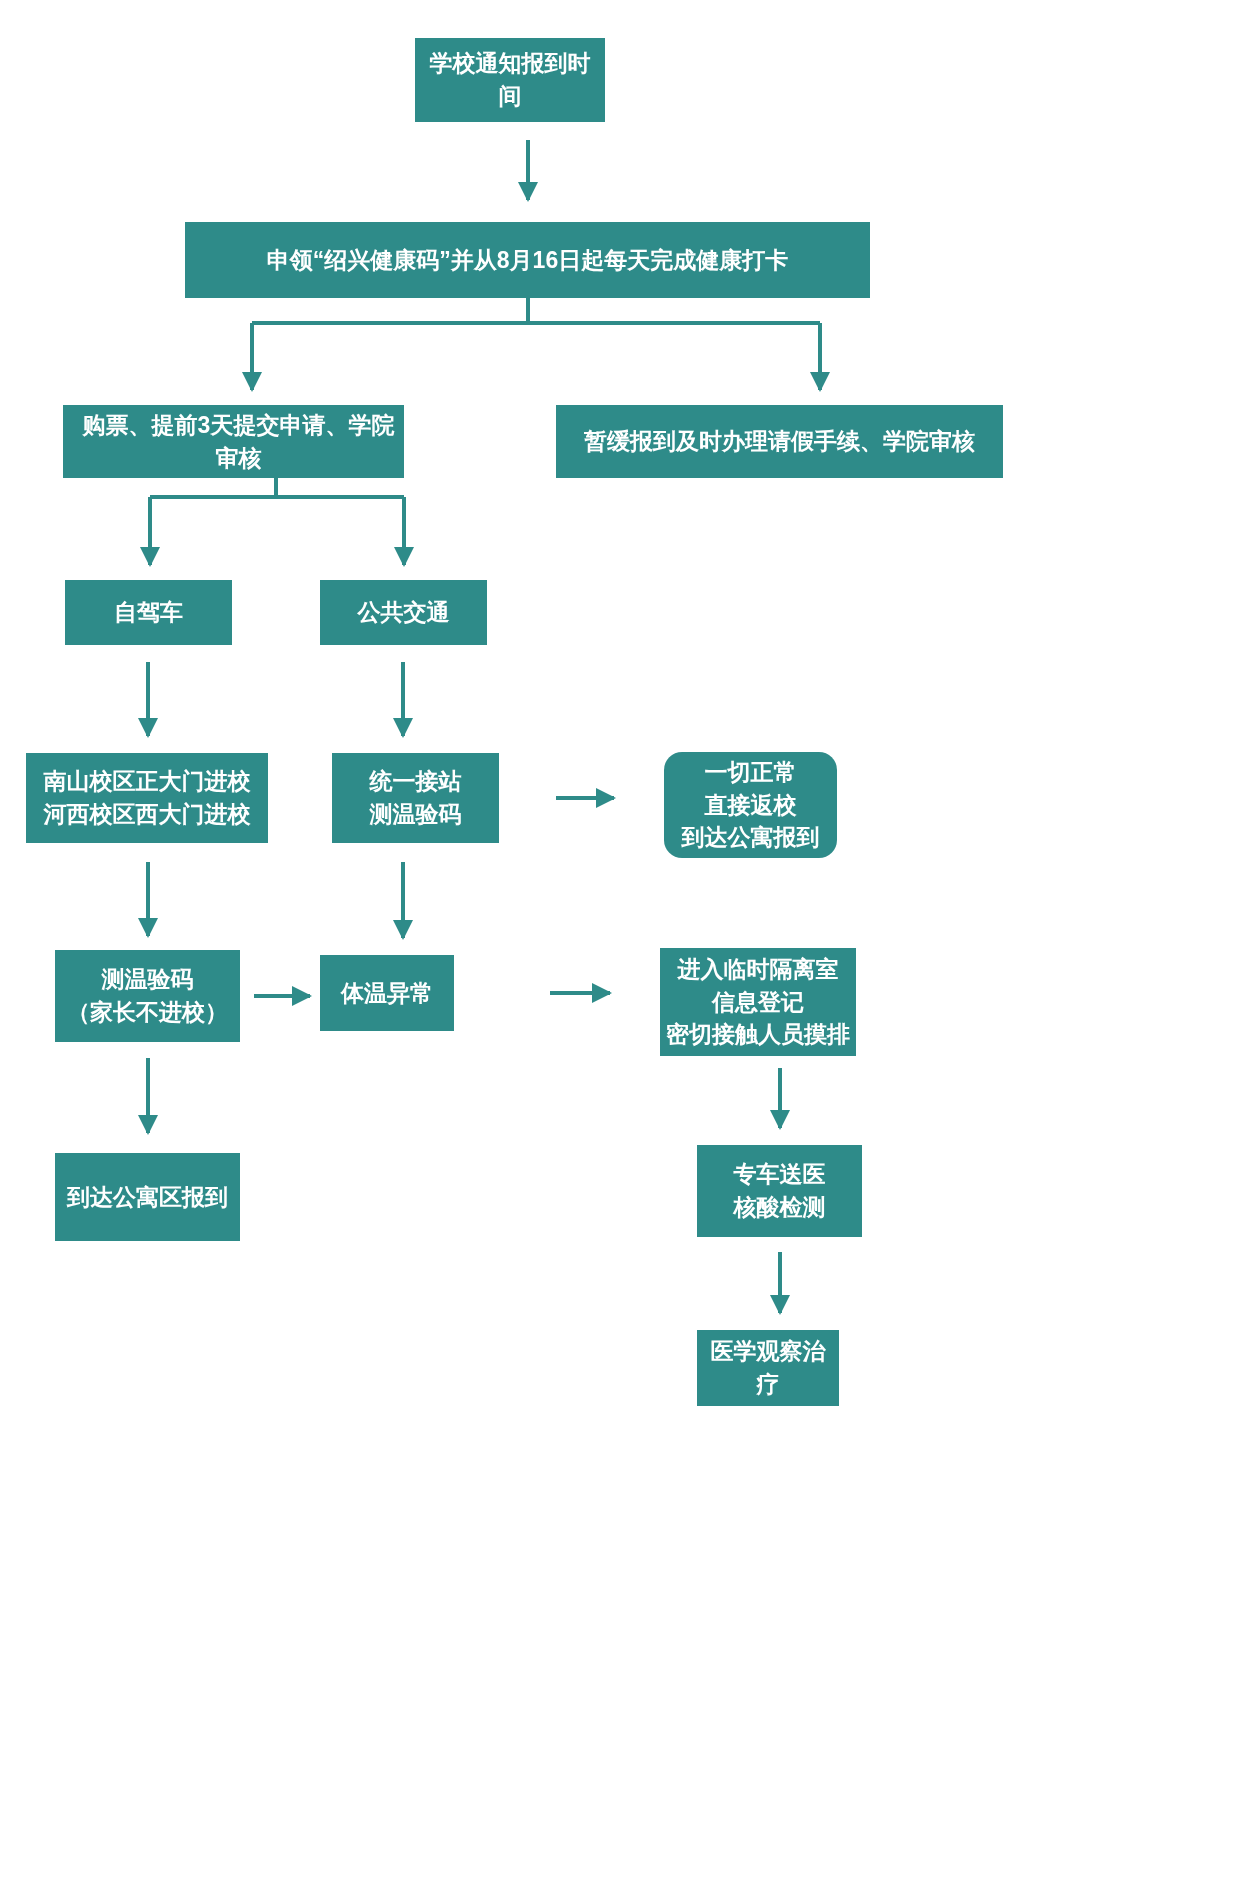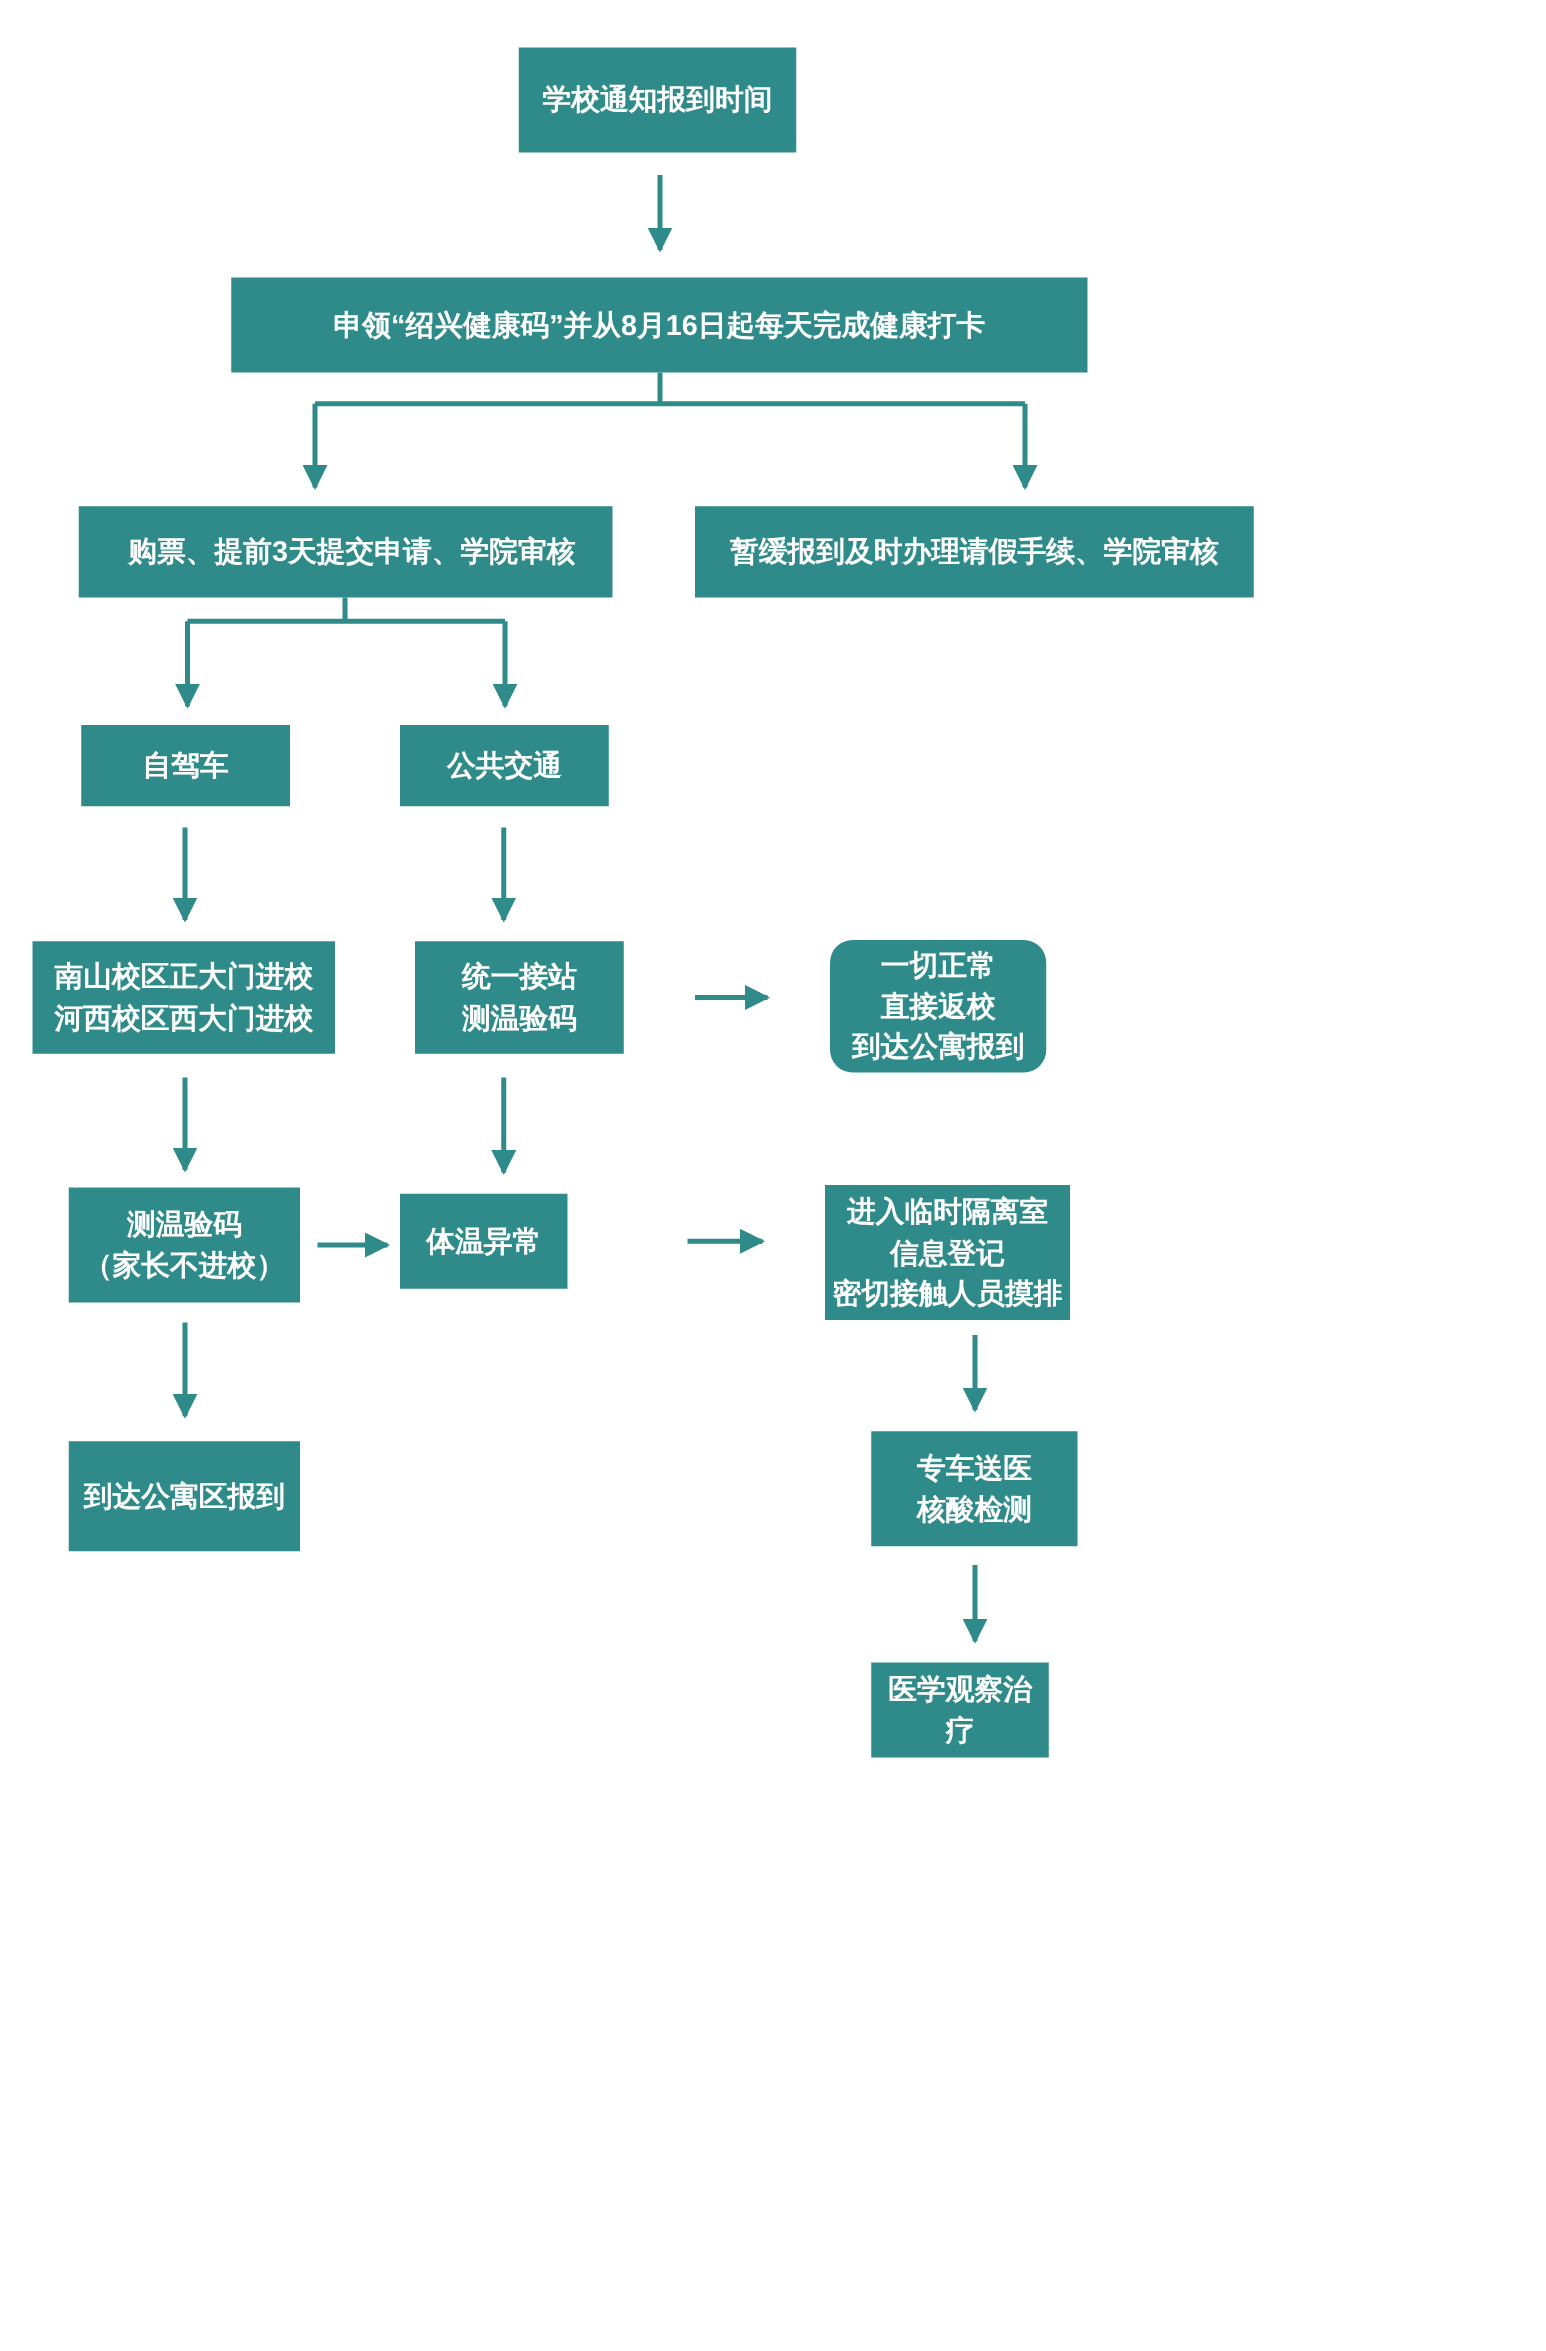--- a/index.html
+++ b/index.html
@@ -82,25 +82,25 @@
 
     <path class="connector" d="M550,993 L610,993" marker-end="url(#arrowhead)"></path>
 
     <path class="connector" d="M148,1058 L148,1133" marker-end="url(#arrowhead)"></path>
 
     <path class="connector" d="M780,1068 L780,1128" marker-end="url(#arrowhead)"></path>
 
     <path class="connector" d="M780,1252 L780,1313" marker-end="url(#arrowhead)"></path>
   </svg>
 
-  <div class="node" style="left:415px; top:38px; width:222px; height:84px;font-family:Liberation Serif, serif;">学校通知报到时间</div>
+  <div class="node" style="left:415px; top:38px; width:190px; height:84px;">学校通知报到时间</div>
 
   <div class="node" style="left:185px; top:222px; width:685px; height:76px;">申领“绍兴健康码”并从8月16日起每天完成健康打卡</div>
 
-  <div class="node" style="left:63px; top:405px; width:427px; height:73px;padding-left:16px;">购票、提前3天提交申请、学院审核</div>
+  <div class="node" style="left:63px; top:405px; width:341px; height:73px;padding-left:16px;">购票、提前3天提交申请、学院审核</div>
 
   <div class="node" style="left:556px; top:405px; width:447px; height:73px;">暂缓报到及时办理请假手续、学院审核</div>
 
   <div class="node" style="left:65px; top:580px; width:167px; height:65px;">自驾车</div>
 
   <div class="node" style="left:320px; top:580px; width:167px; height:65px;">公共交通</div>
 
   <div class="node" style="left:26px; top:753px; width:242px; height:90px;">南山校区正大门进校
 河西校区西大门进校</div>
 

